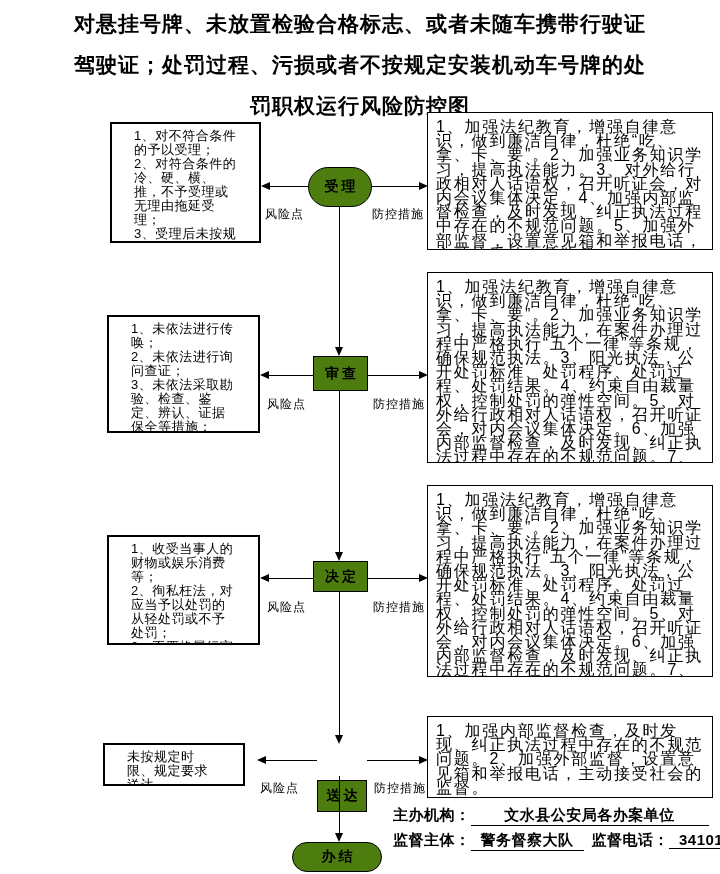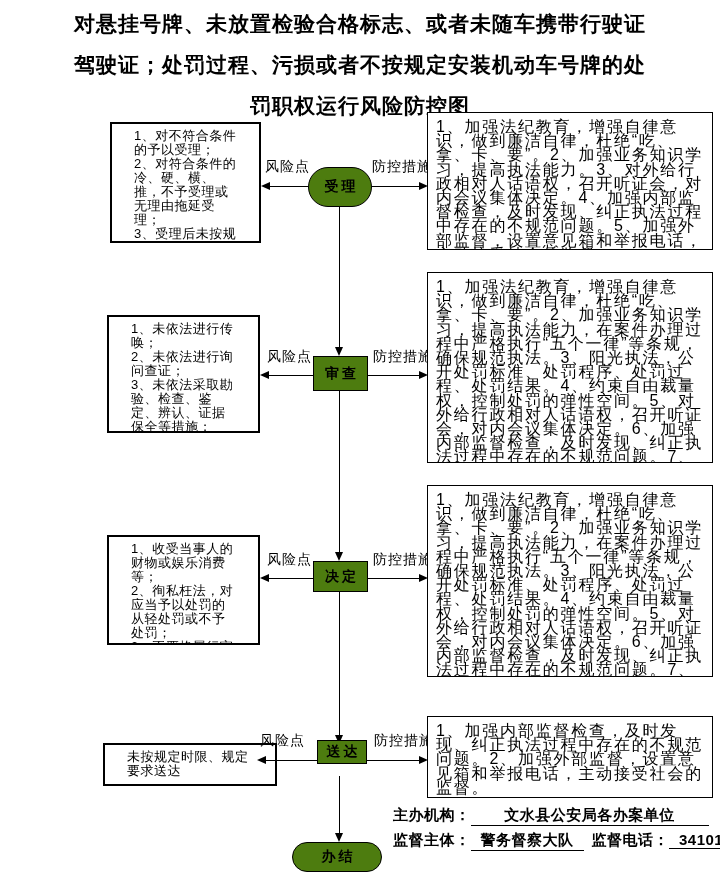--- a/index.html
+++ b/index.html
@@ -16,21 +16,21 @@
 
   .box { position:absolute; background:#fff; border:2px solid #000; white-space:pre-line; overflow:hidden; }
   .risk-box { font-size:13px; line-height:14px; letter-spacing:0.5px; padding:5px 22px; }
   .measure-box { border-width:1px; font-size:16px; line-height:14.2px; letter-spacing:1.8px; padding:7px 8px; }
 
   .node { position:absolute; background:#4d7c0f; border:1.5px solid #000;
           display:flex; align-items:center; justify-content:center;
           font-size:14px; letter-spacing:3px; text-indent:3px;font-weight:bold; }
   .stadium { border-radius:20px; }
 
-  .lbl { position:absolute; font-size:14px; letter-spacing:1px; white-space:nowrap; }
+  .lbl { position:absolute; font-size:12px; letter-spacing:1px; white-space:nowrap;margin-top:48px; }
 
   .hline { position:absolute; height:1.5px; background:#000; }
   .vline { position:absolute; width:1.5px; background:#000; }
   .ah-left  { position:absolute; width:0; height:0;
               border-top:4px solid transparent; border-bottom:4px solid transparent;
               border-right:9px solid #000; }
   .ah-right { position:absolute; width:0; height:0;
               border-top:4px solid transparent; border-bottom:4px solid transparent;
               border-left:9px solid #000; }
   .ah-down  { position:absolute; width:0; height:0;
@@ -92,25 +92,25 @@
   <div class="hline" style="left:269px;top:577.5px;width:44px"></div>
   <div class="node" style="left:313px;top:561px;width:55px;height:31px">决定</div>
   <div class="hline" style="left:368px;top:577.5px;width:51px"></div>
   <div class="ah-right" style="left:419px;top:574px"></div>
   <div class="lbl" style="left:373px;top:551px">防控措施</div>
   <div class="box measure-box" style="left:427px;top:485px;width:286px;height:192px">1、加强法纪教育，增强自律意识，做到廉洁自律，杜绝“吃、拿、卡、要”。2、加强业务知识学习，提高执法能力，在案件办理过程中严格执行“五个一律”等条规，确保规范执法。3、阳光执法，公开处罚标准、处罚程序、处罚过程、处罚结果。4、约束自由裁量权，控制处罚的弹性空间。5、对外给行政相对人话语权，召开听证会，对内会议集体决定。6、加强内部监督检查，及时发现、纠正执法过程中存在的不规范问题。7、加强外部监督，设置意见箱和举报电话，主动接受社会的监督。</div>
 
   <div class="vline" style="left:338.5px;top:592px;height:144px"></div>
   <div class="ah-down" style="left:334.5px;top:735px"></div>
 
-  <div class="box risk-box" style="left:103px;top:743px;width:174px;height:43px">未按规定时限、规定要求送达</div>
+  <div class="box risk-box" style="left:103px;top:743px;width:142px;height:43px">未按规定时限、规定要求送达</div>
   <div class="lbl" style="left:260px;top:732px">风险点</div>
   <div class="ah-left" style="left:257px;top:756px"></div>
   <div class="hline" style="left:266px;top:759.5px;width:51px"></div>
-  <div class="node" style="left:317px;top:740px;width:50px;height:24px">送达</div>
+  <div class="node" style="left:317px;top:780px;width:50px;height:32px">送达</div>
   <div class="hline" style="left:367px;top:759.5px;width:52px"></div>
   <div class="ah-right" style="left:419px;top:756px"></div>
   <div class="lbl" style="left:374px;top:732px">防控措施</div>
   <div class="box measure-box" style="left:427px;top:716px;width:286px;height:82px">1、加强内部监督检查，及时发现、纠正执法过程中存在的不规范问题。2、加强外部监督，设置意见箱和举报电话，主动接受社会的监督。</div>
 
   <div class="vline" style="left:338.5px;top:776px;height:58px"></div>
   <div class="ah-down" style="left:334.5px;top:833px"></div>
 
   <div class="node stadium" style="left:292px;top:842px;width:90px;height:30px;border-radius:15px">办结</div>
 

